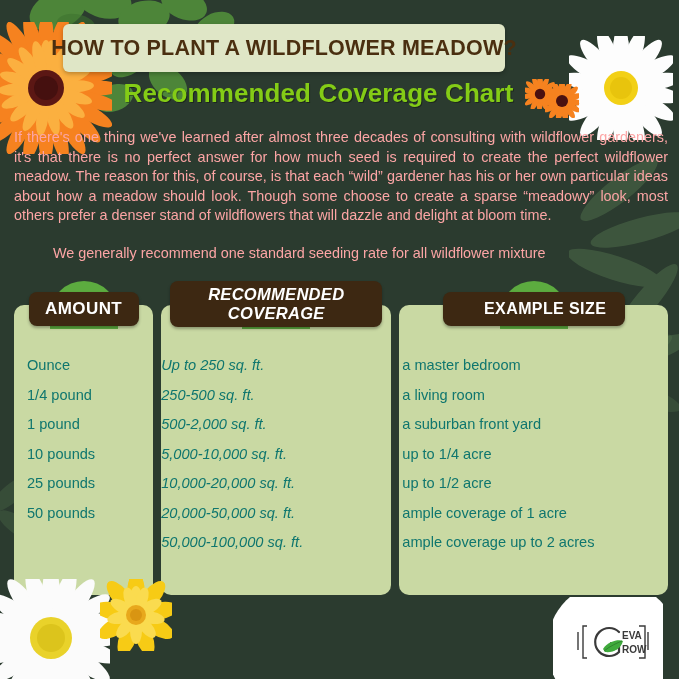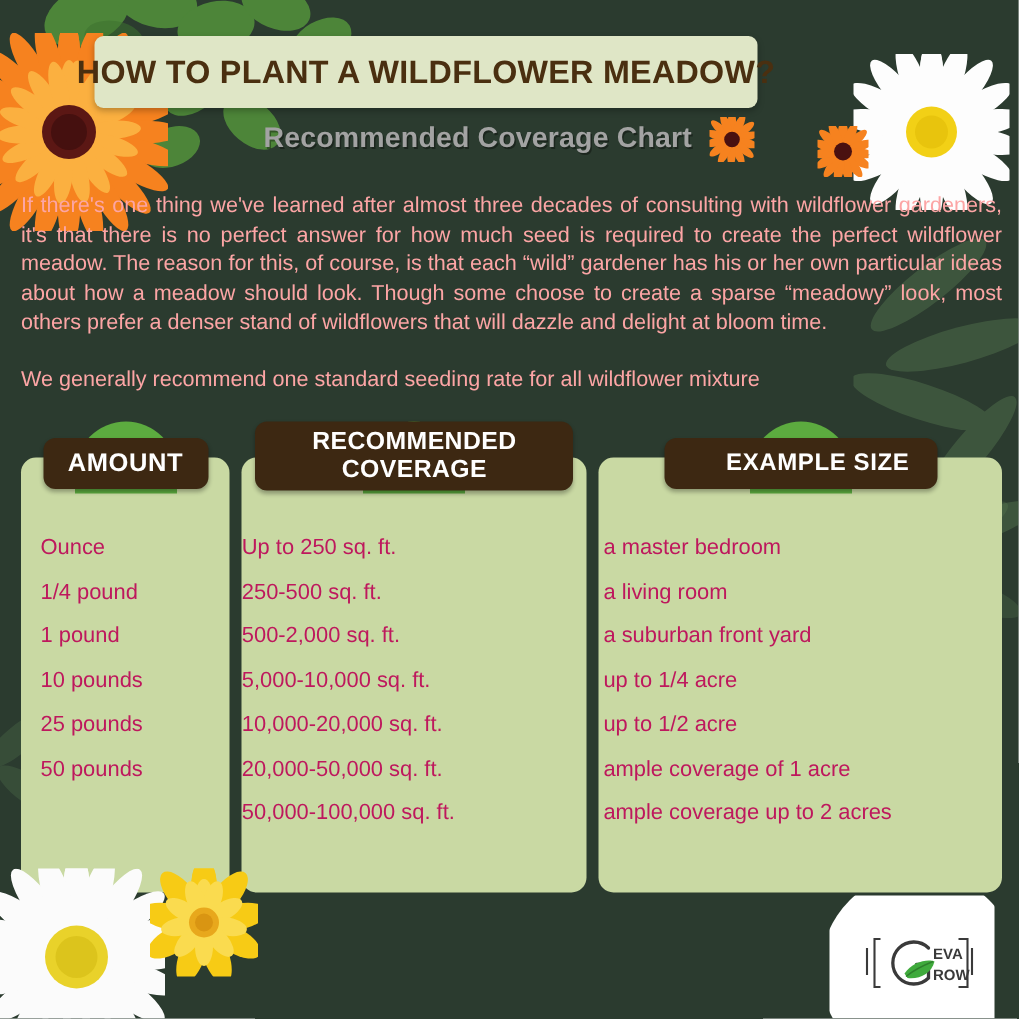--- a/index.html
+++ b/index.html
@@ -40,56 +40,56 @@
     white-space: nowrap;
   }
 
   .subtitle-row {
     position: absolute;
     left: 0; top: 78px; width: 679px;
     display: flex; align-items: center; justify-content: center;
     gap: 12px;
   }
   .subtitle {
-    font-size: 19px;
+    font-size: 26px;
     font-weight: bold;
-    color: #a3a3a3;
+    color: #84cc16;
     letter-spacing: .1px;
     text-shadow: 1px 1px 0 rgba(0,0,0,.35);
     white-space: nowrap;
   }
 
   
   .body-copy {
     position: absolute;
     left: 14px; top: 128px; width: 654px;
     color: #fca5a5;
     font-size: 14.4px;
     line-height: 19.6px;
     text-align: justify;
   }
   .body-copy p.p1 { text-align: justify; }
-  .body-copy p.p2 { margin-top: 18px; text-align: left; }
+  .body-copy p.p2 { margin-top: 18px; text-align: left; margin-left: 39px; }
 
   
   .table-wrap {
     position: absolute;
     left: 14px; top: 305px;
     width: 654px; height: 290px;
     display: flex;
     gap: 8px;
   }
   .col {
     position: relative;
     background: #c9d9a3;
     border-radius: 10px;
     padding-top: 46px;
   }
   .col-amount   { width: 144px; }
-  .col-coverage { width: 238px; }
+  .col-coverage { width: 238px; font-style: italic; }
   .col-example  { width: 278px; }
 
   
   .greenblob {
     position: absolute;
     top: -24px;
     left: 50%;
     transform: translateX(-50%);
     width: 68px; height: 48px;
     background: #5cab3f;
@@ -109,21 +109,21 @@
     color: #ffffff;
     font-weight: bold;
     box-shadow: 0 2px 3px rgba(0,0,0,.3);
   }
   .pill-amount   { width: 110px; height: 34px; font-size: 17px; letter-spacing: .4px; }
   .pill-coverage { width: 212px; height: 46px; font-size: 16.5px; line-height: 19px; letter-spacing: .3px; top: -24px;}
   .pill-example  { width: 182px; height: 34px; font-size: 16px; letter-spacing: .4px; padding-left: 23px; }
 
   .cells { padding: 0 0 0 0; }
   .cell {
-    color: #be185d;
+    color: #0f766e;
     font-size: 14.6px;
     height: 29.5px;
     line-height: 29.5px;
     white-space: nowrap;
     overflow: hidden;
   }
   .col-amount   .cell { padding-left: 13px; }
   .col-coverage .cell { padding-left: 0; }
   .col-example  .cell { padding-left: 3px; }
 

